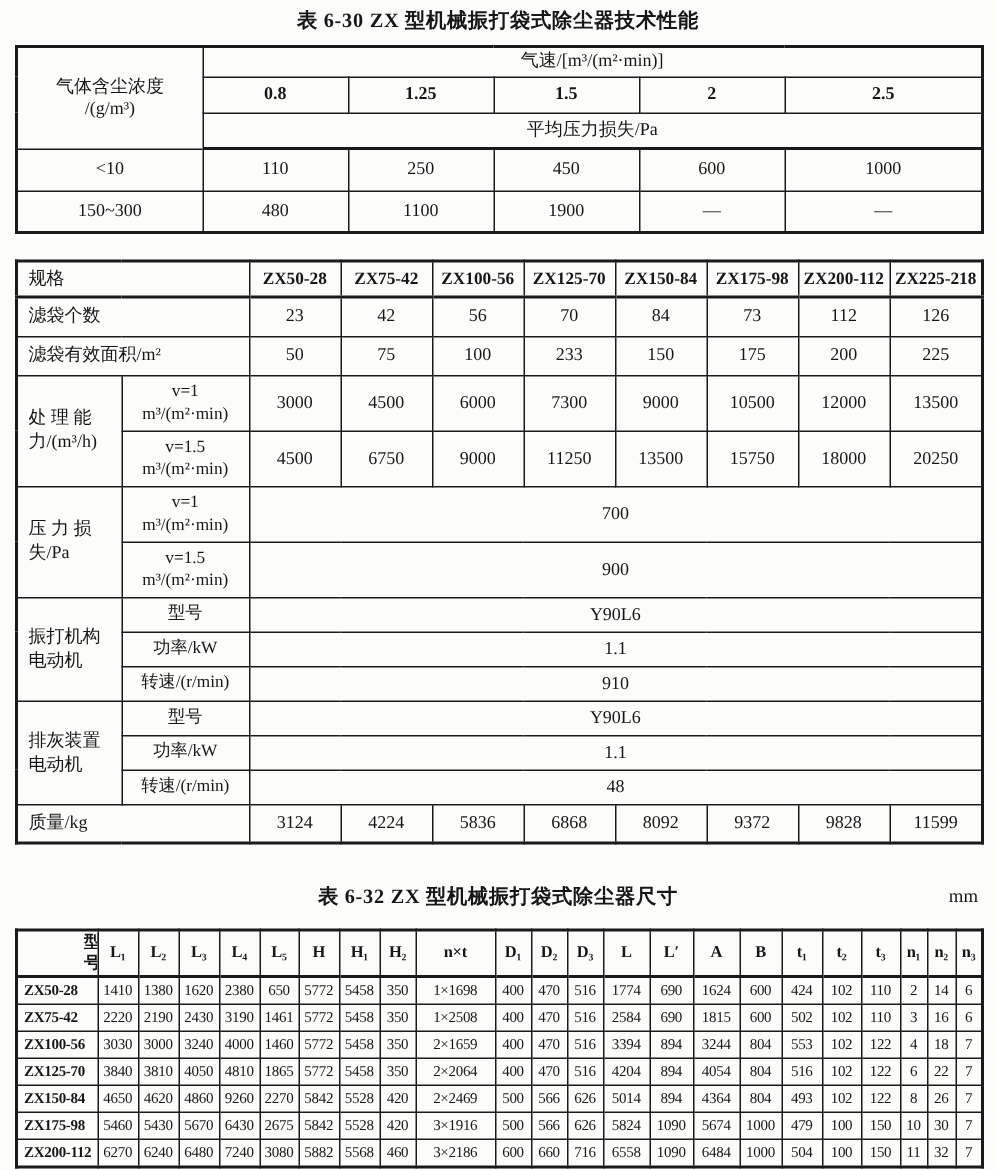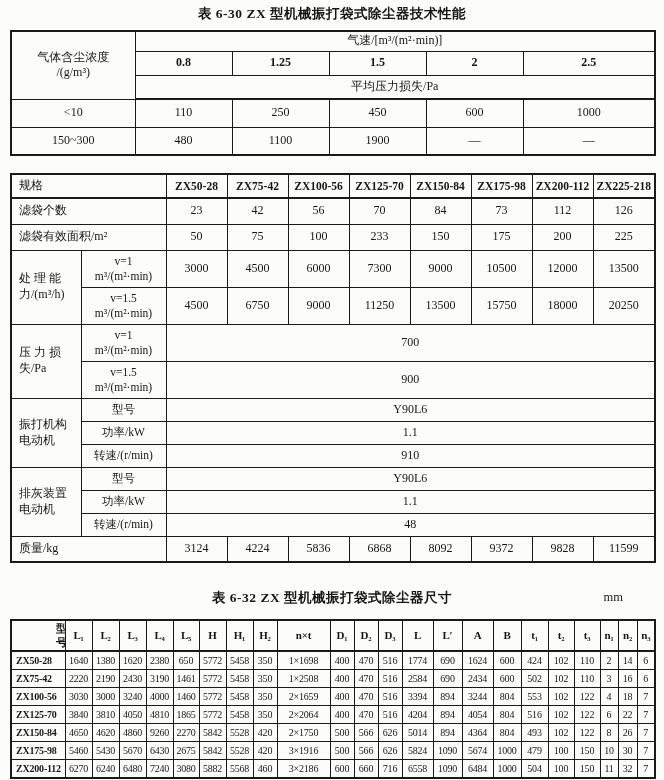--- a/index.html
+++ b/index.html
@@ -10,21 +10,21 @@
     font-family:"Liberation Serif","DejaVu Serif",serif;
     overflow:hidden;
   }
   .page{padding:5px 10px 0 10px;}
   .tbl-title{
     text-align:center;font-weight:bold;font-size:13.5px;
     margin:0 0 7px 0;letter-spacing:.5px;
   }
   .title-row{position:relative;margin:0 0 5px 0;}
   .title-row .unit{
-    position:absolute;right:31px;top:1px;font-weight:normal;
+    position:absolute;right:2px;top:1px;font-weight:normal;
     font-size:12.5px;letter-spacing:0;
   }
   table{
     border-collapse:collapse;table-layout:fixed;width:644px;
     border:2px solid #1a1a1a;
   }
   td,th{
     border:1px solid #1a1a1a;
     text-align:center;vertical-align:middle;
     font-size:12px;font-weight:normal;
@@ -285,21 +285,21 @@
           <th>t₂</th>
           <th>t₃</th>
           <th>n₁</th>
           <th>n₂</th>
           <th>n₃</th>
         </tr>
     </thead>
     <tbody>
       <tr>
           <td>ZX50-28</td>
-          <td>1640</td>
+          <td>1410</td>
           <td>1380</td>
           <td>1620</td>
           <td>2380</td>
           <td>650</td>
           <td>5772</td>
           <td>5458</td>
           <td>350</td>
           <td>1×1698</td>
           <td>400</td>
           <td>470</td>
@@ -324,21 +324,21 @@
           <td>1461</td>
           <td>5772</td>
           <td>5458</td>
           <td>350</td>
           <td>1×2508</td>
           <td>400</td>
           <td>470</td>
           <td>516</td>
           <td>2584</td>
           <td>690</td>
-          <td>2434</td>
+          <td>1815</td>
           <td>600</td>
           <td>502</td>
           <td>102</td>
           <td>110</td>
           <td>3</td>
           <td>16</td>
           <td>6</td>
         </tr>
       <tr>
           <td>ZX100-56</td>
@@ -393,21 +393,21 @@
       <tr>
           <td>ZX150-84</td>
           <td>4650</td>
           <td>4620</td>
           <td>4860</td>
           <td>9260</td>
           <td>2270</td>
           <td>5842</td>
           <td>5528</td>
           <td>420</td>
-          <td>2×1750</td>
+          <td>2×2469</td>
           <td>500</td>
           <td>566</td>
           <td>626</td>
           <td>5014</td>
           <td>894</td>
           <td>4364</td>
           <td>804</td>
           <td>493</td>
           <td>102</td>
           <td>122</td>

